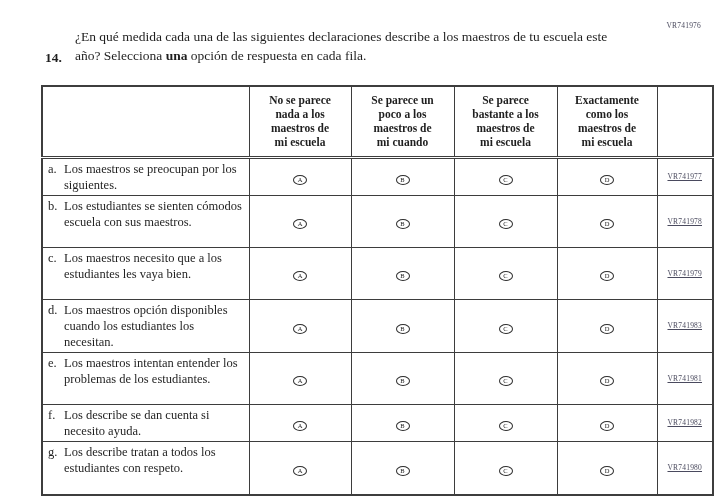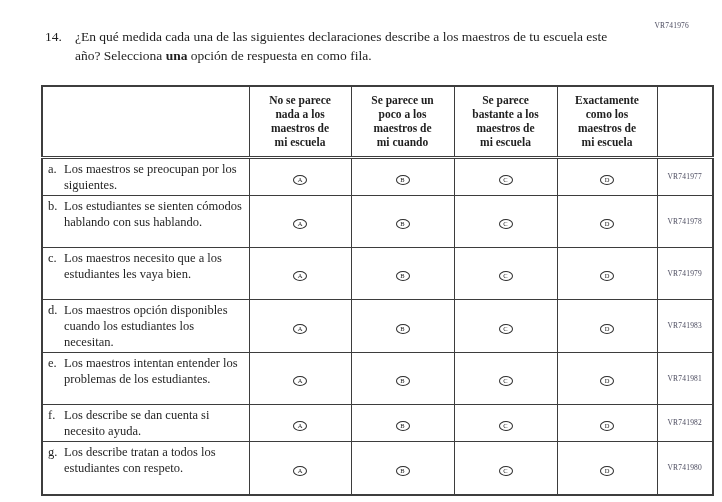--- a/index.html
+++ b/index.html
@@ -1,28 +1,28 @@
 <!DOCTYPE html>
 <html><head>
 <meta charset="utf-8">
 <style>
   * { margin:0; padding:0; box-sizing:border-box; }
   html,body { width:722px; height:502px; background:#ffffff; overflow:hidden; }
   body { position:relative; font-family:"Liberation Serif", serif; color:#1f1f1f; }
 
   .page-code {
-    position:absolute; top:21px; right:33px;
+    position:absolute; top:21px; right:21px;
     font-size:7.5px; color:#4a4a5e; letter-spacing:.2px;
   }
 
   .question {
     position:absolute; left:45px; top:27px; width:575px;
     display:flex; font-size:13.5px; line-height:19px;
   }
-  .qnum { font-weight:normal; width:30px; flex-shrink:0; }
+  .qnum { font-weight:bold; width:30px; flex-shrink:0;margin-top:21px; }
   .qtext b { font-weight:bold;margin-top:24px; }
 
   table.survey {
     position:absolute; left:41px; top:85px;
     width:671px; border-collapse:collapse; table-layout:fixed;
     border:2px solid #3d3d3d;
   }
   th, td { border:1px solid #3d3d3d; }
 
   thead tr { height:71px; }
@@ -53,30 +53,31 @@
     display:inline-flex; align-items:center; justify-content:center;
     width:14px; height:10px;
     border:1px solid #2e2e2e; border-radius:50%;
     font-size:6.5px; line-height:1; color:#222; cursor:pointer;
   }
 
   td.code-cell {
     text-align:center; vertical-align:middle;
     font-size:7.5px; color:#4a4a5e; padding:0 1px;
     letter-spacing:.2px;
+    text-decoration:underline;
   }
 </style>
 </head>
 <body>
 
 <div class="page-code">VR741976</div>
 
 <div class="question">
   <span class="qnum">14.</span>
-  <span class="qtext"><span>¿En qué medida cada una de las siguientes declaraciones describe a los maestros de tu escuela este año? Selecciona </span><b>una</b><span> opción de respuesta en como fila.</span></span>
+  <span class="qtext"><span>¿En qué medida cada una de las siguientes declaraciones describe a los maestros de tu escuela este año? Selecciona </span><b>una</b><span> opción de respuesta en cada fila.</span></span>
 </div>
 
 <table class="survey">
   <colgroup>
     <col style="width:207px">
     <col style="width:102px">
     <col style="width:103px">
     <col style="width:103px">
     <col style="width:100px">
     <col style="width:56px">
@@ -124,21 +125,21 @@
       <span class="bubble">D</span>
     </td>
     <td class="code-cell">
       <span>VR741977</span>
     </td>
   </tr>
       <tr>
     <td class="stmt-cell">
       <div class="stmt">
         <span class="letter">b.</span>
-        <span>Los estudiantes se sienten cómodos hablando con sus hablando.</span>
+        <span>Los estudiantes se sienten cómodos escuela con sus maestros.</span>
       </div>
     </td>
     <td class="opt-cell">
       <span class="bubble">A</span>
     </td>
         <td class="opt-cell">
       <span class="bubble">B</span>
     </td>
         <td class="opt-cell">
       <span class="bubble">C</span>

